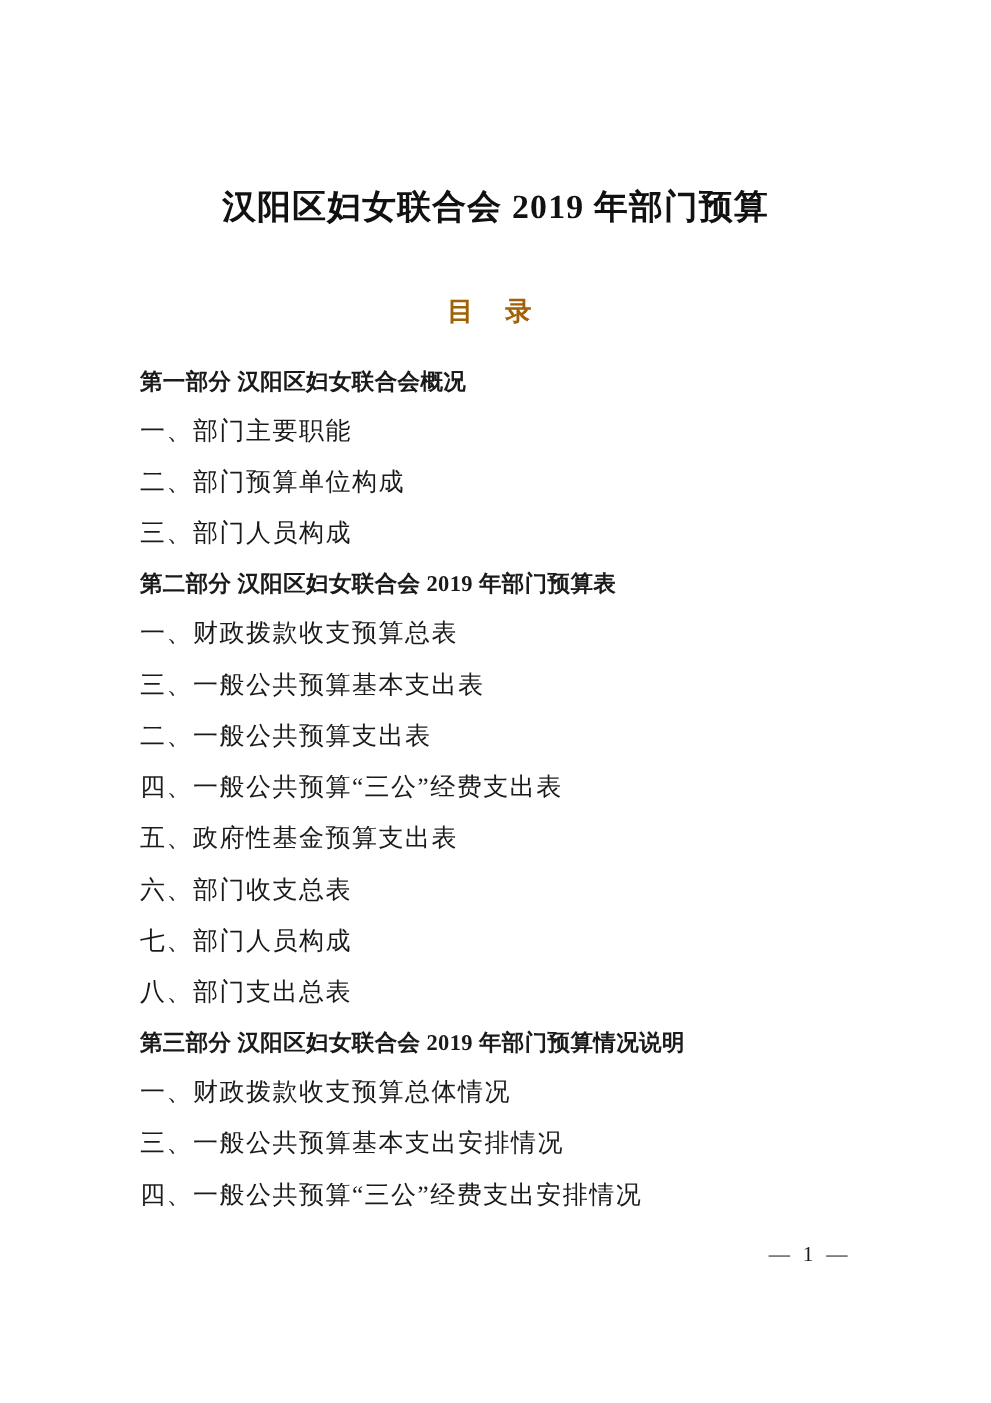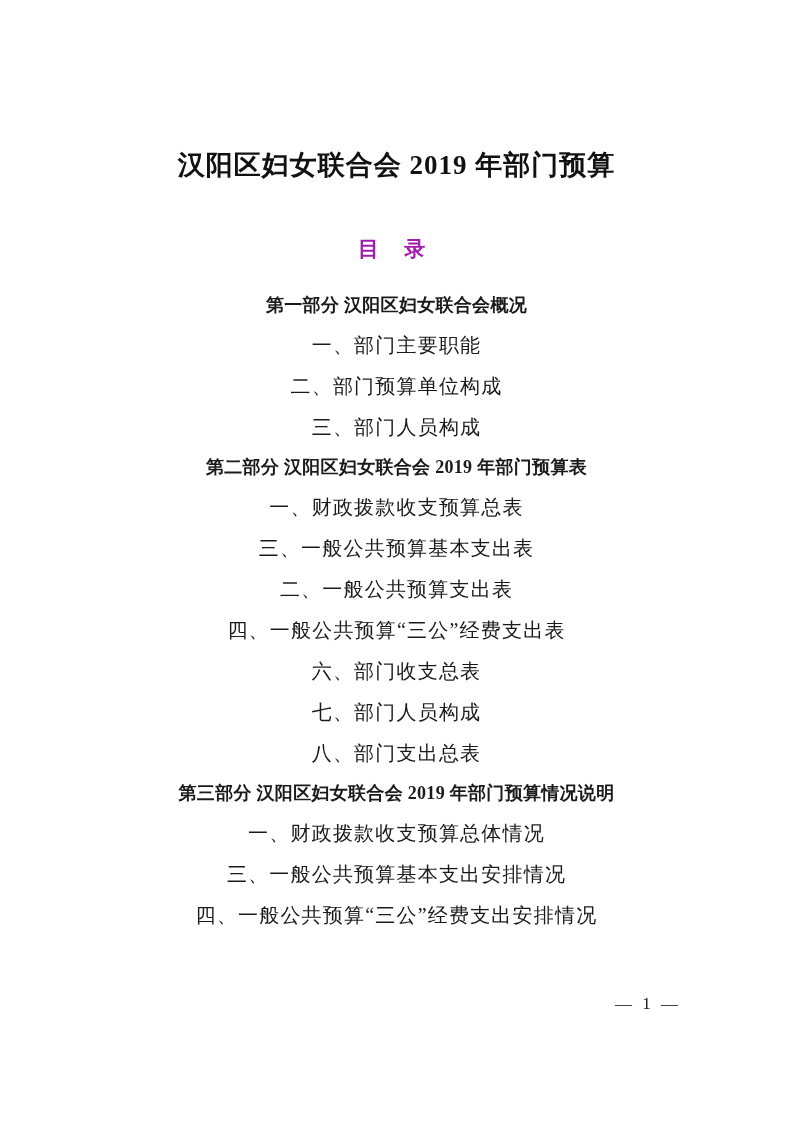--- a/index.html
+++ b/index.html
@@ -33,27 +33,26 @@
     color: #111;
   }
   .toc-heading {
     text-align: center;
     font-size: 21px;
     font-weight: bold;
     letter-spacing: 10px;
     margin: 0;
     padding-top: 52px;
     padding-bottom: 8px;
-    color: #a21caf;
+    color: #a16207;
   }
   .toc-list {
     margin: 0;
     padding: 14px 0 0 0;
     list-style: none;
-    text-align: center;
   }
   .toc-entry {
     font-size: 20px;
     line-height: 1.0;
     padding: 10.5px 0;
     color: #1a1a1a;
     white-space: nowrap;
   }
   .toc-entry.part {
     font-weight: bold;
@@ -85,20 +84,21 @@
   <ul class="toc-list" id="toc-list">
       <li class="toc-entry part">第一部分  汉阳区妇女联合会概况</li>
       <li class="toc-entry item">一、部门主要职能</li>
       <li class="toc-entry item">二、部门预算单位构成</li>
       <li class="toc-entry item">三、部门人员构成</li>
       <li class="toc-entry part">第二部分  汉阳区妇女联合会 2019 年部门预算表</li>
       <li class="toc-entry item">一、财政拨款收支预算总表</li>
       <li class="toc-entry item">三、一般公共预算基本支出表</li>
       <li class="toc-entry item">二、一般公共预算支出表</li>
       <li class="toc-entry item">四、一般公共预算“三公”经费支出表</li>
+      <li class="toc-entry item">五、政府性基金预算支出表</li>
       <li class="toc-entry item">六、部门收支总表</li>
       <li class="toc-entry item">七、部门人员构成</li>
       <li class="toc-entry item">八、部门支出总表</li>
       <li class="toc-entry part">第三部分  汉阳区妇女联合会 2019 年部门预算情况说明</li>
       <li class="toc-entry item">一、财政拨款收支预算总体情况</li>
       <li class="toc-entry item">三、一般公共预算基本支出安排情况</li>
       <li class="toc-entry item">四、一般公共预算“三公”经费支出安排情况</li>
     </ul>
 
   <div class="page-number">— 1 —</div>

